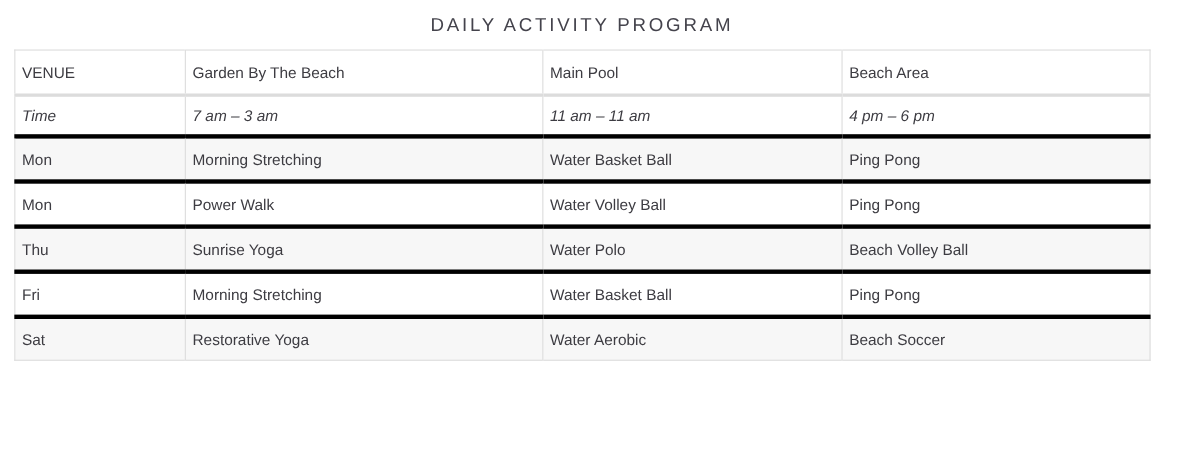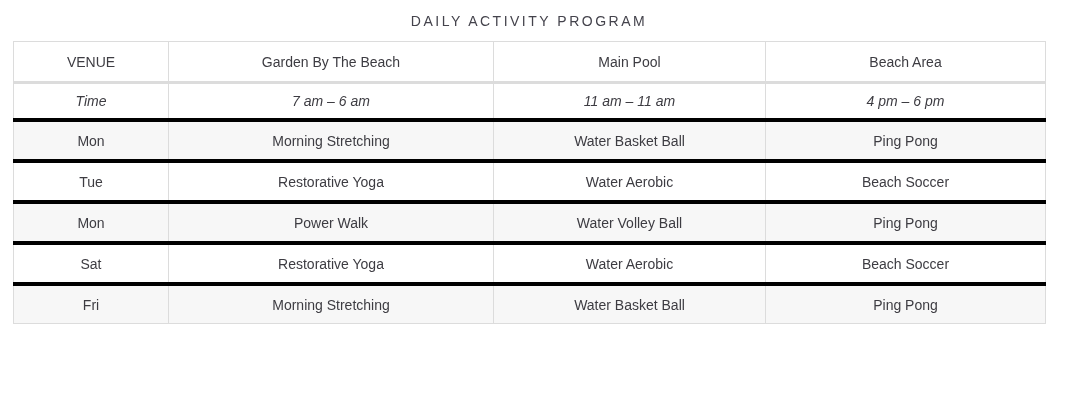--- a/index.html
+++ b/index.html
@@ -11,37 +11,37 @@
     height: 417px;
     overflow: hidden;
   }
   .page-title {
     margin: 0;
     padding-top: 13px;
     padding-bottom: 12px;
     width: 1032px;
     margin-left: 13px;
     text-align: center;
-    font-size: 14px;
+    font-size: 17px;
     font-weight: 500;
     letter-spacing: 2.5px;
     color: #44434c;
     text-transform: uppercase;
   }
   table.activity-table {
     border-collapse: collapse;
     table-layout: fixed;
     width: 1032px;
     margin-left: 13px;
     border: 1px solid #dcdcdc;
     font-size: 14px;
     color: #3d3c42;
   }
   .activity-table td {
-    text-align: center;
+    text-align: left;
     vertical-align: middle;
     border-left: 1px solid #dcdcdc;
     padding: 0 6px;
   }
   .activity-table td:first-child { border-left: none; }
   .activity-table tr.venue-row td {
     height: 39px;
     border-bottom: 3px solid #dcdcdc;
   }
   .activity-table tr.time-row td {
@@ -74,50 +74,50 @@
   </colgroup>
   <thead>
     <tr class="venue-row">
       <td>VENUE</td>
       <td>Garden By The Beach</td>
       <td>Main Pool</td>
       <td>Beach Area</td>
     </tr>
     <tr class="time-row">
       <td>Time</td>
-      <td>7 am – 6 am</td>
+      <td>7 am – 3 am</td>
       <td>11 am – 11 am</td>
       <td>4 pm – 6 pm</td>
     </tr>
   </thead>
   <tbody>
     <tr class="day-row">
       <td>Mon</td>
       <td>Morning Stretching</td>
       <td>Water Basket Ball</td>
       <td>Ping Pong</td>
     </tr>
     <tr class="day-row">
-      <td>Tue</td>
-      <td>Restorative Yoga</td>
-      <td>Water Aerobic</td>
-      <td>Beach Soccer</td>
-    </tr>
-    <tr class="day-row">
       <td>Mon</td>
       <td>Power Walk</td>
       <td>Water Volley Ball</td>
+      <td>Ping Pong</td>
+    </tr>
+    <tr class="day-row">
+      <td>Thu</td>
+      <td>Sunrise Yoga</td>
+      <td>Water Polo</td>
+      <td>Beach Volley Ball</td>
+    </tr>
+    <tr class="day-row">
+      <td>Fri</td>
+      <td>Morning Stretching</td>
+      <td>Water Basket Ball</td>
       <td>Ping Pong</td>
     </tr>
     <tr class="day-row">
       <td>Sat</td>
       <td>Restorative Yoga</td>
       <td>Water Aerobic</td>
       <td>Beach Soccer</td>
     </tr>
-    <tr class="day-row">
-      <td>Fri</td>
-      <td>Morning Stretching</td>
-      <td>Water Basket Ball</td>
-      <td>Ping Pong</td>
-    </tr>
   </tbody>
 </table>
 
 </body></html>

